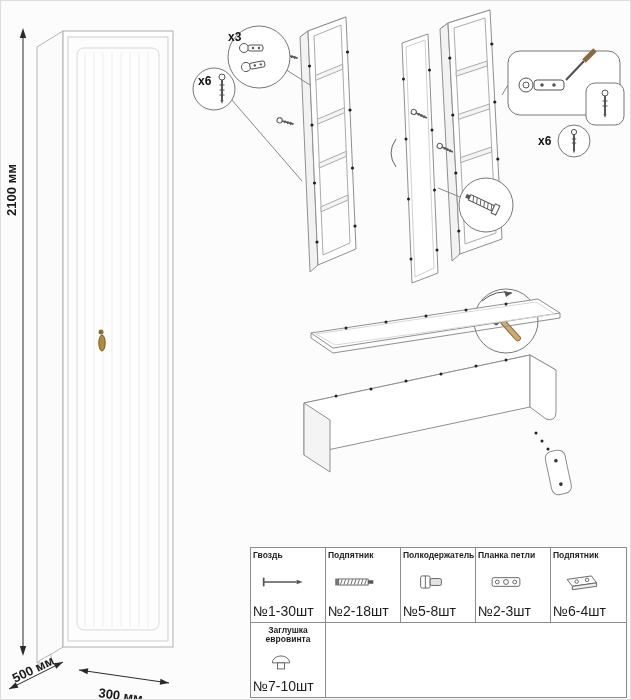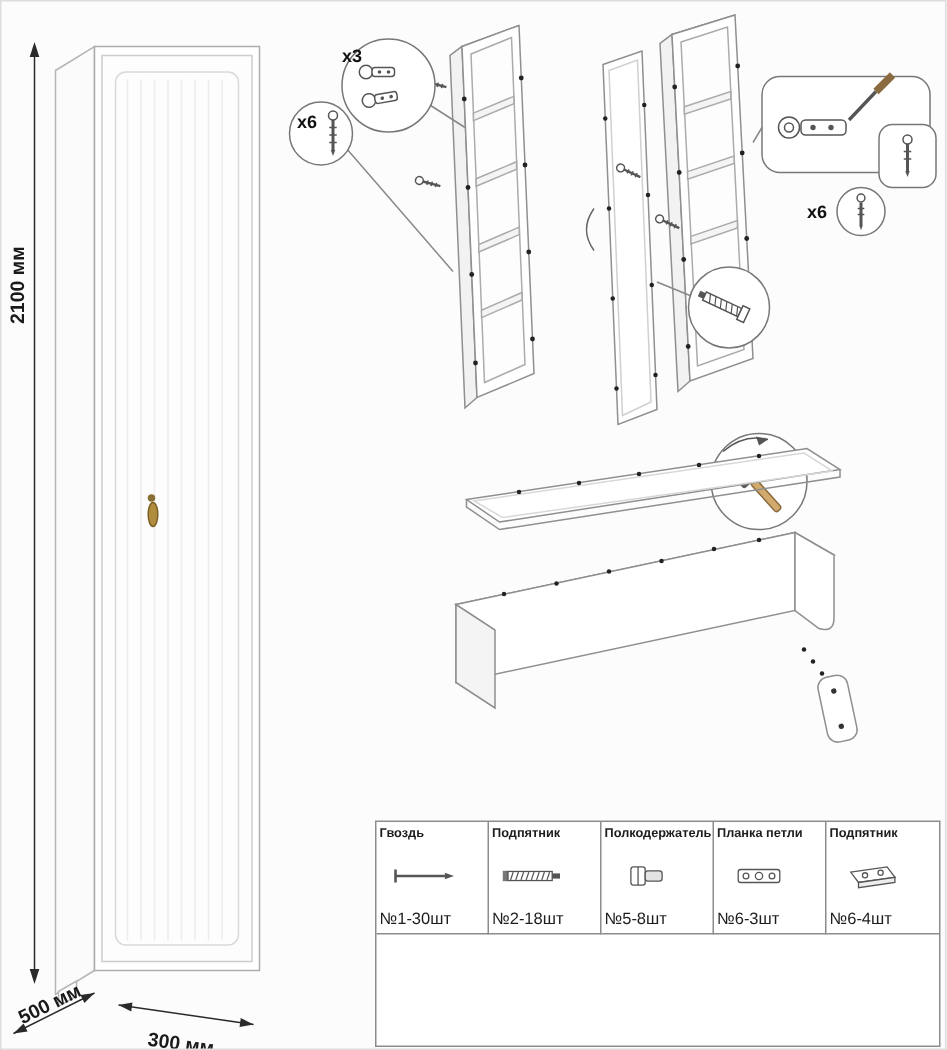--- a/index.html
+++ b/index.html
@@ -12,21 +12,21 @@
     background:#fff;border:1px solid #8c8c8c;box-sizing:border-box;
   }
   .pcell{
     border-right:1px solid #8c8c8c;border-bottom:1px solid #8c8c8c;
     display:flex;flex-direction:column;align-items:flex-start;justify-content:space-between;
     padding:3px 2px;box-sizing:border-box;overflow:hidden;
   }
   .pcell:nth-child(5n){border-right:none;}
   .pcell:nth-child(n+6){border-bottom:none;}
   .pname{font-size:8.5px;font-weight:700;color:#1d1d1d;text-align:center;line-height:1.15;}
-  .pcount{font-size:11px;color:#1d1d1d;text-align:center;}
+  .pcount{font-size:14px;color:#1d1d1d;text-align:center;}
   .picon{flex:1;display:flex;align-items:center;justify-content:center;}
 </style>
 </head>
 <body>
 
 <div id="canvas">
 
   <svg class="abs" style="left:0;top:0" width="225" height="700" viewBox="0 0 225 700">
 
     <g>
@@ -329,34 +329,44 @@
     <div class="pcell">
       <div class="pname">Планка петли</div>
       <div class="picon">
         <svg width="56" height="26" viewBox="0 0 56 30">
           <rect x="12" y="10" width="32" height="10" rx="2" fill="#fff" stroke="#555"></rect>
           <circle cx="18" cy="15" r="2.2" fill="none" stroke="#555"></circle>
           <circle cx="28" cy="15" r="2.8" fill="none" stroke="#555"></circle>
           <circle cx="38" cy="15" r="2.2" fill="none" stroke="#555"></circle>
         </svg>
       </div>
-      <div class="pcount">№6-3шт</div>
+      <div class="pcount">№2-3шт</div>
     </div>
 
     <div class="pcell">
       <div class="pname">Подпятник</div>
       <div class="picon">
         <svg width="56" height="26" viewBox="0 0 56 30">
           <polygon points="12,12 40,8 46,16 18,20" fill="#fff" stroke="#555"></polygon>
           <polygon points="18,20 46,16 46,20 18,24" fill="#eee" stroke="#555"></polygon>
           <circle cx="23" cy="14.5" r="2" fill="none" stroke="#555"></circle>
           <circle cx="35" cy="12.5" r="2" fill="none" stroke="#555"></circle>
         </svg>
       </div>
       <div class="pcount">№6-4шт</div>
     </div>
 
+    <div class="pcell">
+      <div class="pname">Заглушка евровинта</div>
+      <div class="picon">
+        <svg width="56" height="26" viewBox="0 0 56 30">
+          <path d="M18,16 a10,8 0 0 1 20,0 z" fill="#fff" stroke="#555"></path>
+          <rect x="24" y="16" width="8" height="7" fill="#fff" stroke="#555"></rect>
+        </svg>
+      </div>
+      <div class="pcount">№7-10шт</div>
+    </div>
 
 
 
 
   </div>
 </div>
 
 </body></html>

